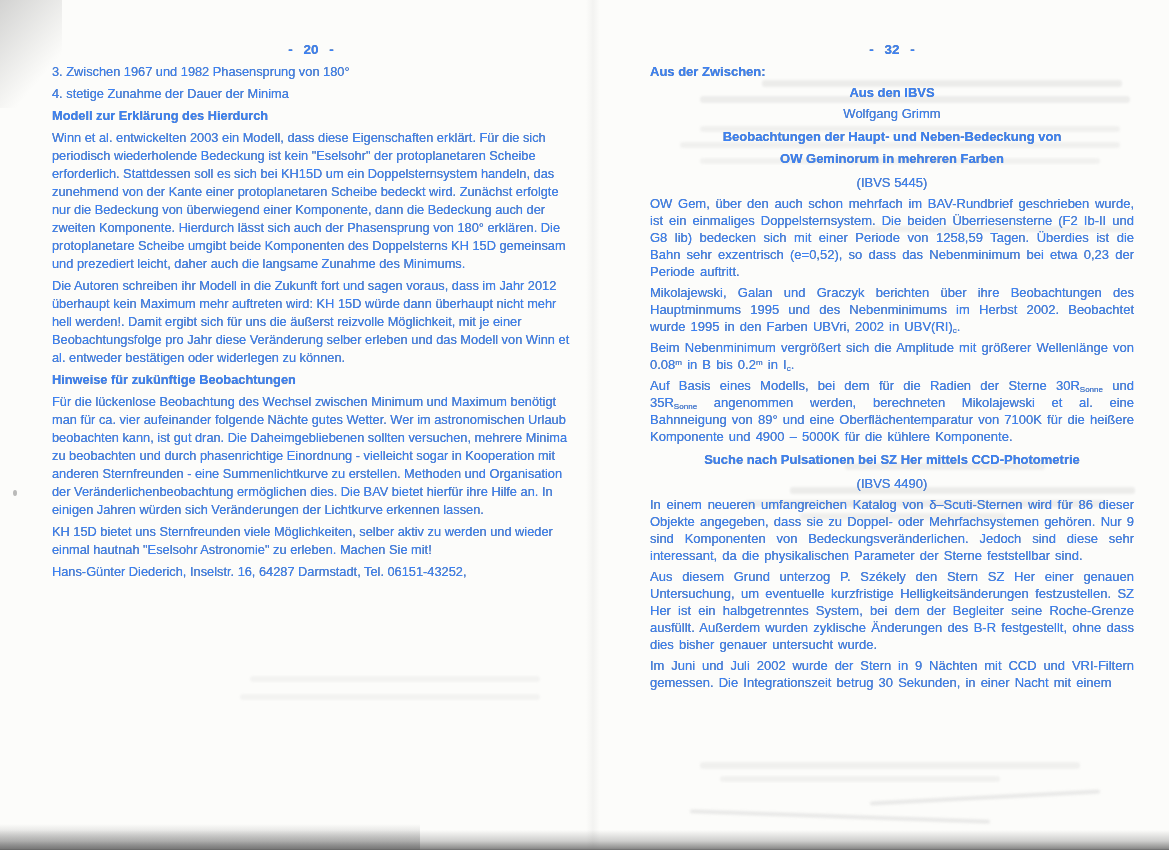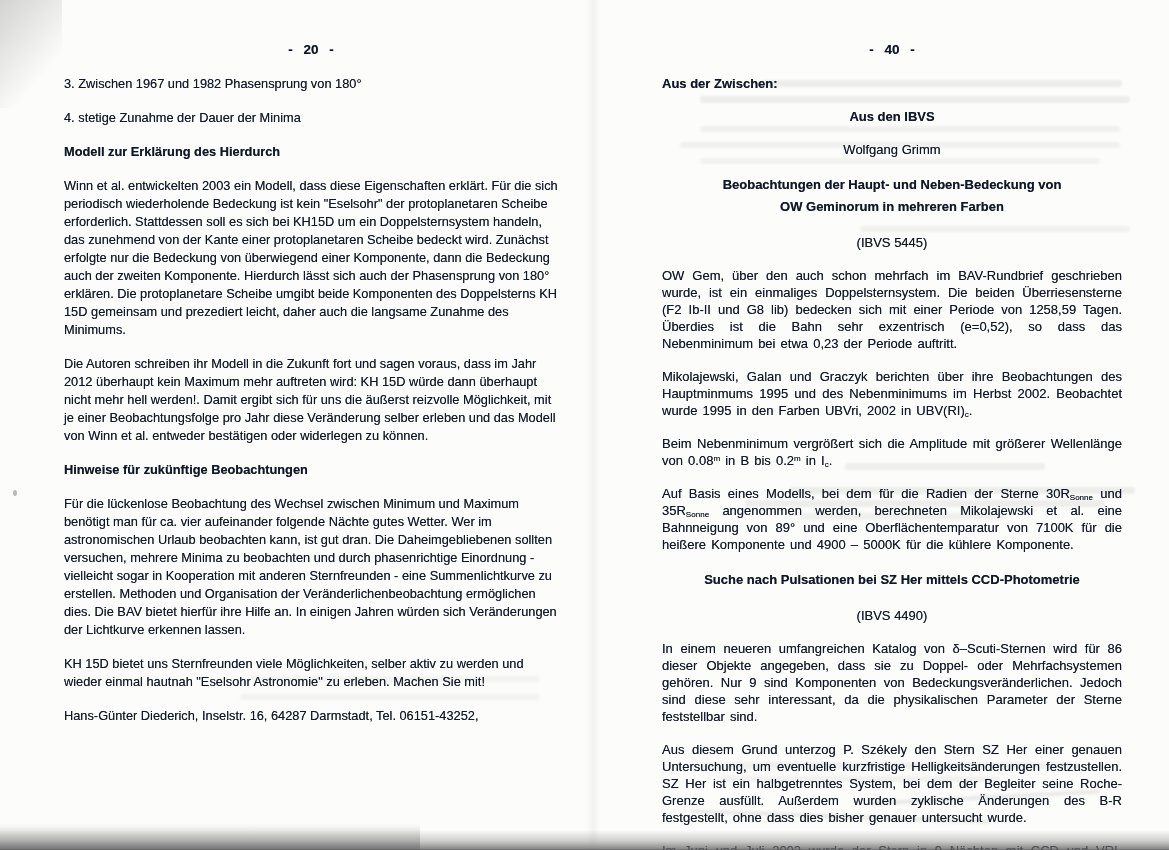--- a/index.html
+++ b/index.html
@@ -2,33 +2,33 @@
 <html lang="de"><head>
 <meta charset="utf-8">
 <style>
   html,body { margin:0; padding:0; background:#e8e8e6; }
   .scan {
     position:relative;
     width:1169px; height:850px;
     background:#fcfcfa;
     overflow:hidden;
     font-family:"Liberation Sans","DejaVu Sans",sans-serif;
-    color:#0f172a;
+    color:#3b82f6;
   }
   .scan * { box-sizing:border-box; }
 
   
   .pagecol { position:absolute; text-shadow:0 0 .6px rgba(25,25,25,.65); }
 
   .left-page  { left:48px;  top:40px; width:526px; font-size:12.8px; line-height:18px; }
   .right-page { left:646px; top:40px; width:492px; font-size:13px;   line-height:17px; }
 
   .page-number { text-align:center; font-weight:bold; font-size:13.5px; line-height:19px; word-spacing:7px; }
 
-  .left-page p, .right-page p { margin:16px; }
+  .left-page p, .right-page p { margin:4px; }
   .b { font-weight:bold; }
   .ctr { text-align:center; }
   .just { text-align:justify; word-spacing:1.5px; }
 
   .mt3{margin-top:3px}.mt4{margin-top:4px}.mt5{margin-top:5px}.mt7{margin-top:7px}
   .mt8{margin-top:8px}.mt10{margin-top:10px}.mt12{margin-top:12px}.mt13{margin-top:13px}
   .mt14{margin-top:14px}.mt15{margin-top:15px}.mt16{margin-top:16px}.mt22{margin-top:22px}
   .mt26{margin-top:26px}.mt27{}.mt30{margin-top:30px}
   .mt34{margin-top:34px}
 
@@ -109,21 +109,21 @@
     <p class="mt13">Die Autoren schreiben ihr Modell in die Zukunft fort und sagen voraus, dass im Jahr 2012 überhaupt kein Maximum mehr auftreten wird: KH 15D würde dann überhaupt nicht mehr hell werden!. Damit ergibt sich für uns die äußerst reizvolle Möglichkeit, mit je einer Beobachtungsfolge pro Jahr diese Veränderung selber erleben und das Modell von Winn et al. entweder bestätigen oder widerlegen zu können.</p>
 
     <p class="b mt14">Hinweise für zukünftige Beobachtungen</p>
     <p class="mt15">Für die lückenlose Beobachtung des Wechsel zwischen Minimum und Maximum benötigt man für ca. vier aufeinander folgende Nächte gutes Wetter. Wer im astronomischen Urlaub beobachten kann, ist gut dran. Die Daheimgebliebenen sollten versuchen, mehrere Minima zu beobachten und durch phasenrichtige Einordnung - vielleicht sogar in Kooperation mit anderen Sternfreunden - eine Summenlichtkurve zu erstellen. Methoden und Organisation der Veränderlichenbeobachtung ermöglichen dies. Die BAV bietet hierfür ihre Hilfe an. In einigen Jahren würden sich Veränderungen der Lichtkurve erkennen lassen.</p>
     <p class="mt7">KH 15D bietet uns Sternfreunden viele Möglichkeiten, selber aktiv zu werden und wieder einmal hautnah "Eselsohr Astronomie" zu erleben. Machen Sie mit!</p>
 
     <p class="mt34">Hans-Günter Diederich, Inselstr. 16, 64287 Darmstadt, Tel. 06151-43252,</p>
   </div>
 
   <div class="pagecol right-page">
-    <div class="page-number">- 40 -</div>
+    <div class="page-number">- 32 -</div>
 
     <p class="b mt13">Aus der Zwischen:</p>
 
     <p class="b ctr mt26">Aus den IBVS</p>
     <p class="ctr mt8">Wolfgang Grimm</p>
 
     <div class="article-title mt27">
       <div>Beobachtungen der Haupt- und Neben-Bedeckung von</div>
       <div>OW Geminorum in mehreren Farben</div>
     </div>

